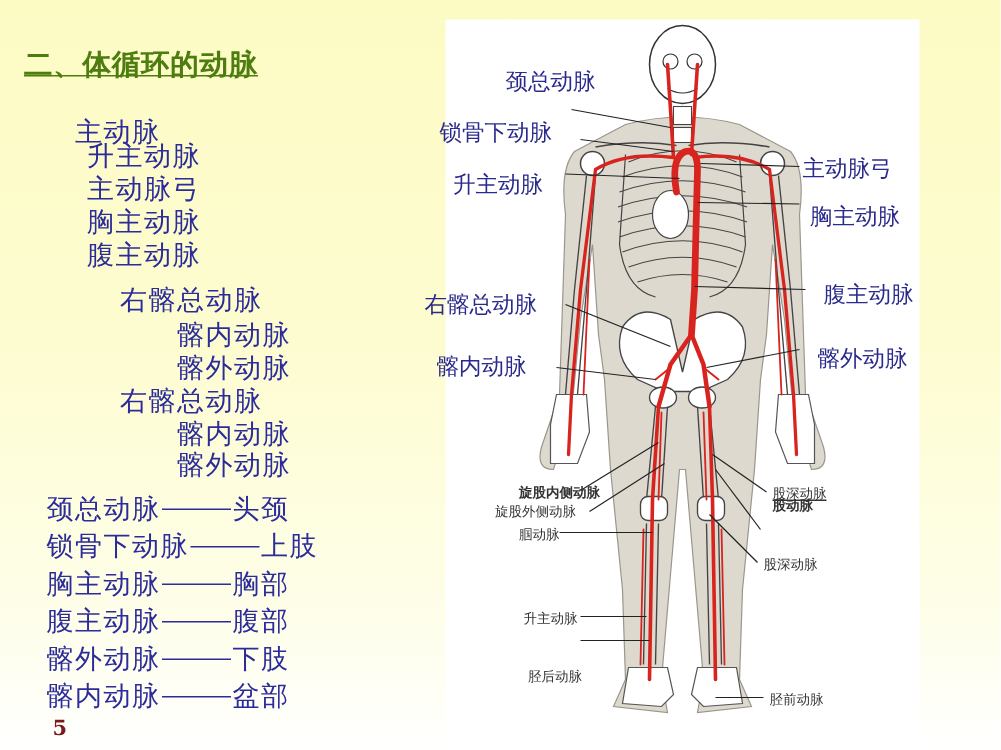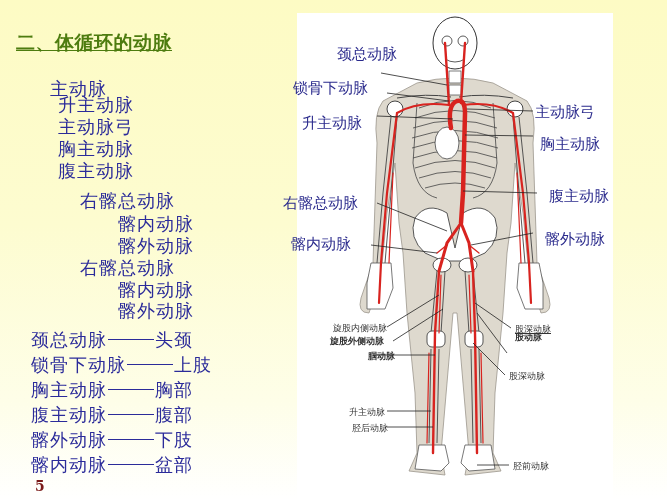--- a/index.html
+++ b/index.html
@@ -227,23 +227,23 @@
   <div class="lbl" style="left:-4px;top:66px;">锁骨下动脉</div>
   <div class="lbl" style="left:5px;top:101px;">升主动脉</div>
   <div class="lbl" style="left:-14px;top:181px;">右髂总动脉</div>
   <div class="lbl" style="left:-6px;top:222px;">髂内动脉</div>
 
   <div class="lbl" style="left:238px;top:90px;">主动脉弓</div>
   <div class="lbl" style="left:243px;top:122px;">胸主动脉</div>
   <div class="lbl" style="left:252px;top:174px;">腹主动脉</div>
   <div class="lbl" style="left:248px;top:217px;">髂外动脉</div>
 
-  <div class="lbl-small" style="left:36px;top:309px;">旋股内侧动脉</div>
-  <div class="lbl-small" style="left:33px;top:322px;font-weight:bold;">旋股外侧动脉</div>
-  <div class="lbl-small" style="left:71px;top:337px;font-weight:bold;">腘动脉</div>
+  <div class="lbl-small" style="left:49px;top:309px;font-weight:bold;">旋股内侧动脉</div>
+  <div class="lbl-small" style="left:33px;top:322px;">旋股外侧动脉</div>
+  <div class="lbl-small" style="left:49px;top:337px;">腘动脉</div>
   <div class="lbl-small" style="left:52px;top:393px;">升主动脉</div>
-  <div class="lbl-small" style="left:55px;top:409px;">胫后动脉</div>
+  <div class="lbl-small" style="left:55px;top:432px;">胫后动脉</div>
 
   <div class="lbl-small" style="left:218px;top:310px;text-decoration:underline;">股深动脉</div>
   <div class="lbl-small" style="left:218px;top:318px;font-weight:bold;">股动脉</div>
   <div class="lbl-small" style="left:212px;top:357px;">股深动脉</div>
   <div class="lbl-small" style="left:216px;top:447px;">胫前动脉</div>
 </div>
 
 </body></html>

